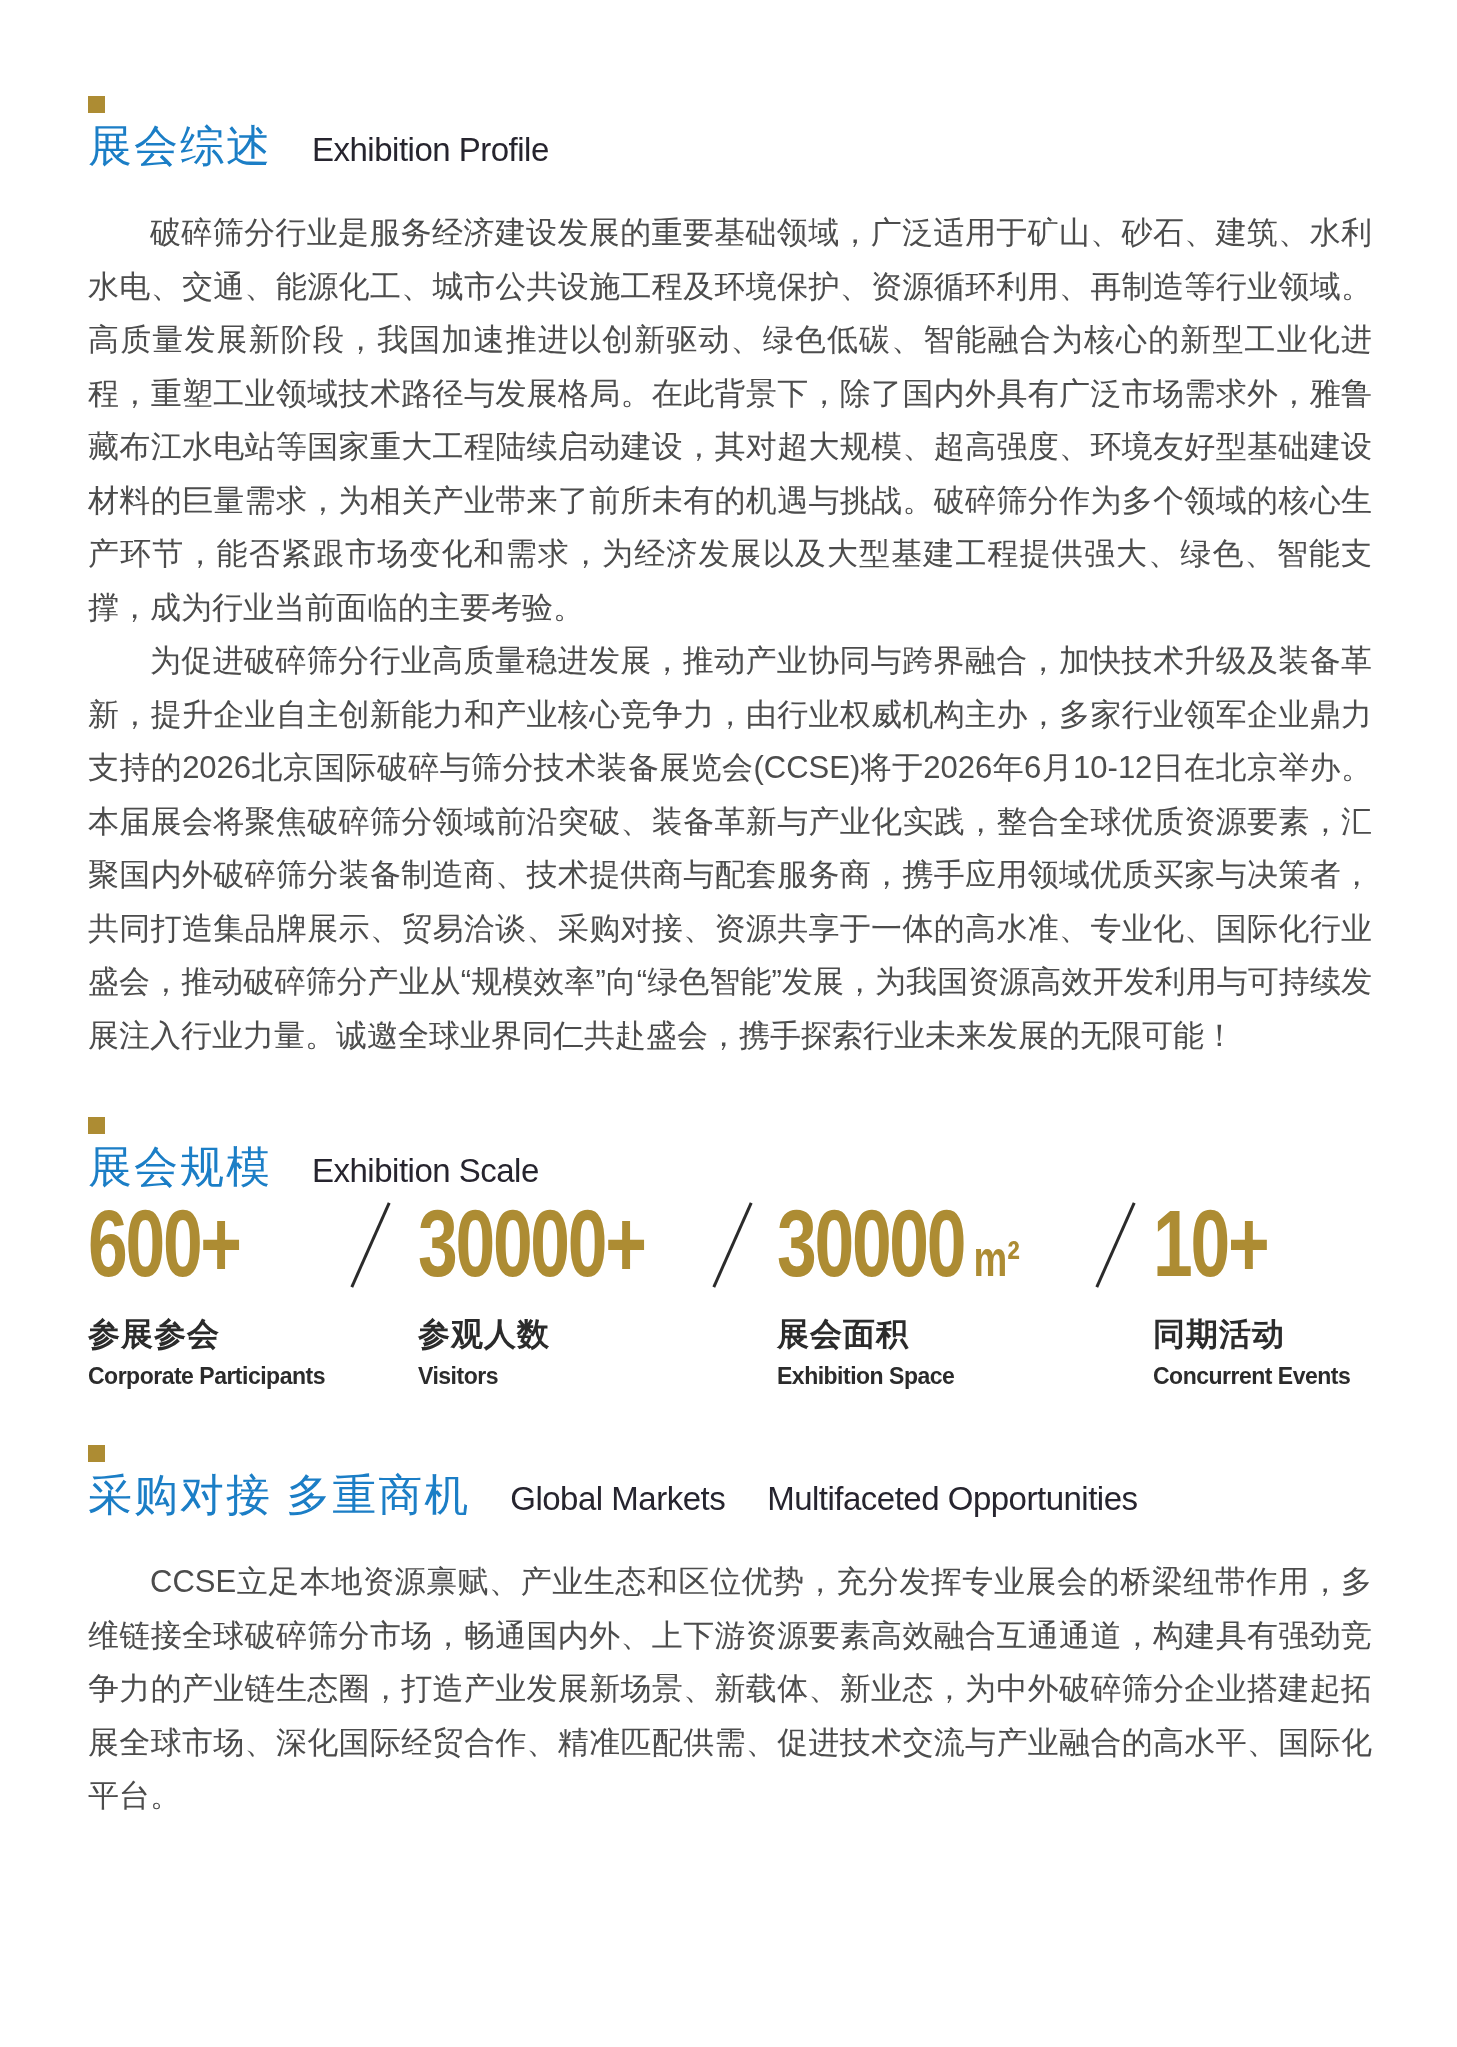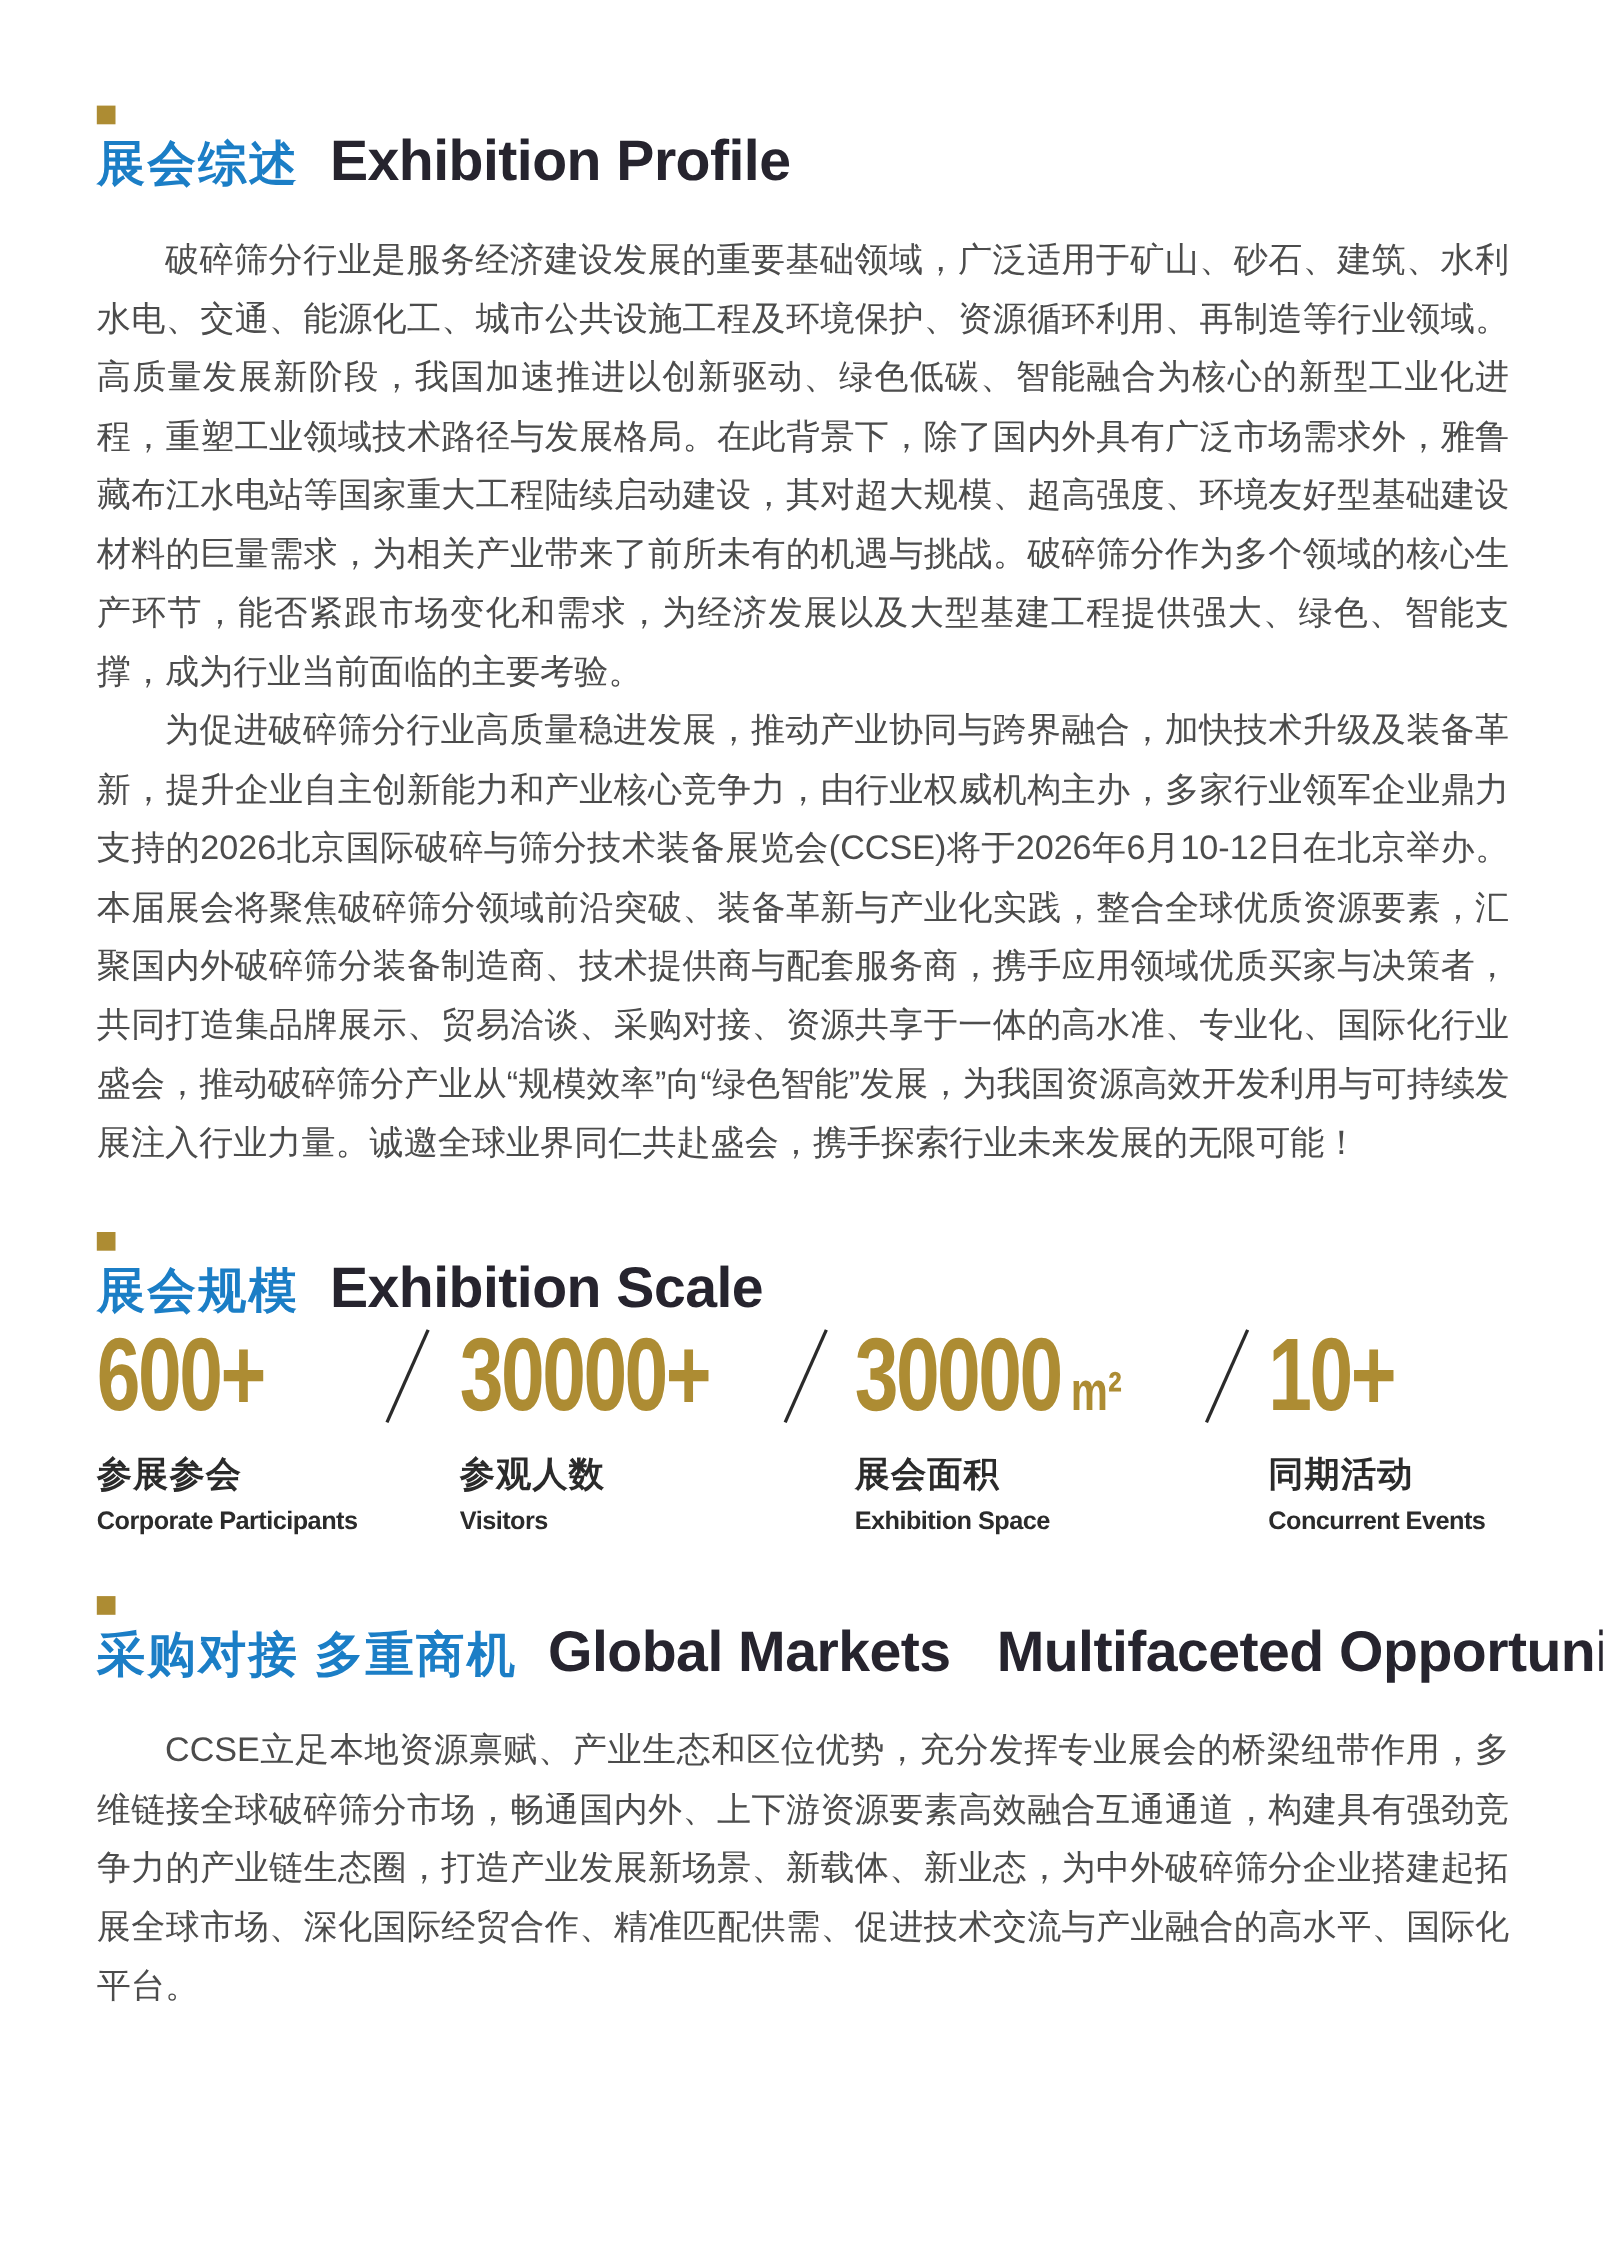--- a/index.html
+++ b/index.html
@@ -20,38 +20,38 @@
     min-height:2047px;
     background:#ffffff;
     padding:96px 85px 100px 88px;
   }
   .section{position:relative;}
   .section + .section{margin-top:55px;}
   .heading{
     position:relative;
     display:flex;
     align-items:baseline;
-    gap:28px;
+    gap:40px;
     padding-top:21px;
-    font-weight:bold;
+    font-weight:normal;
   }
   .gold-square{
     position:absolute;
     top:0;left:0;
     width:17px;height:17px;
     background:var(--gold,#ad8c33);
   }
   .heading .zh{
     font-size:44px;
     color:var(--accent-blue,#1b7ec6);
     letter-spacing:2px;
     white-space:nowrap;
   }
   .heading .en{
-    font-size:52px;
+    font-size:33px;
     color:var(--heading-dark,#26242e);
     letter-spacing:-0.5px;
     white-space:nowrap;
   }
   .heading .en-gap{display:inline-block;width:42px;}
   .paragraphs{margin-top:30px;}
   p.body{
     font-size:31px;
     line-height:53.5px;
     color:var(--body-text,#4c4c4c);

